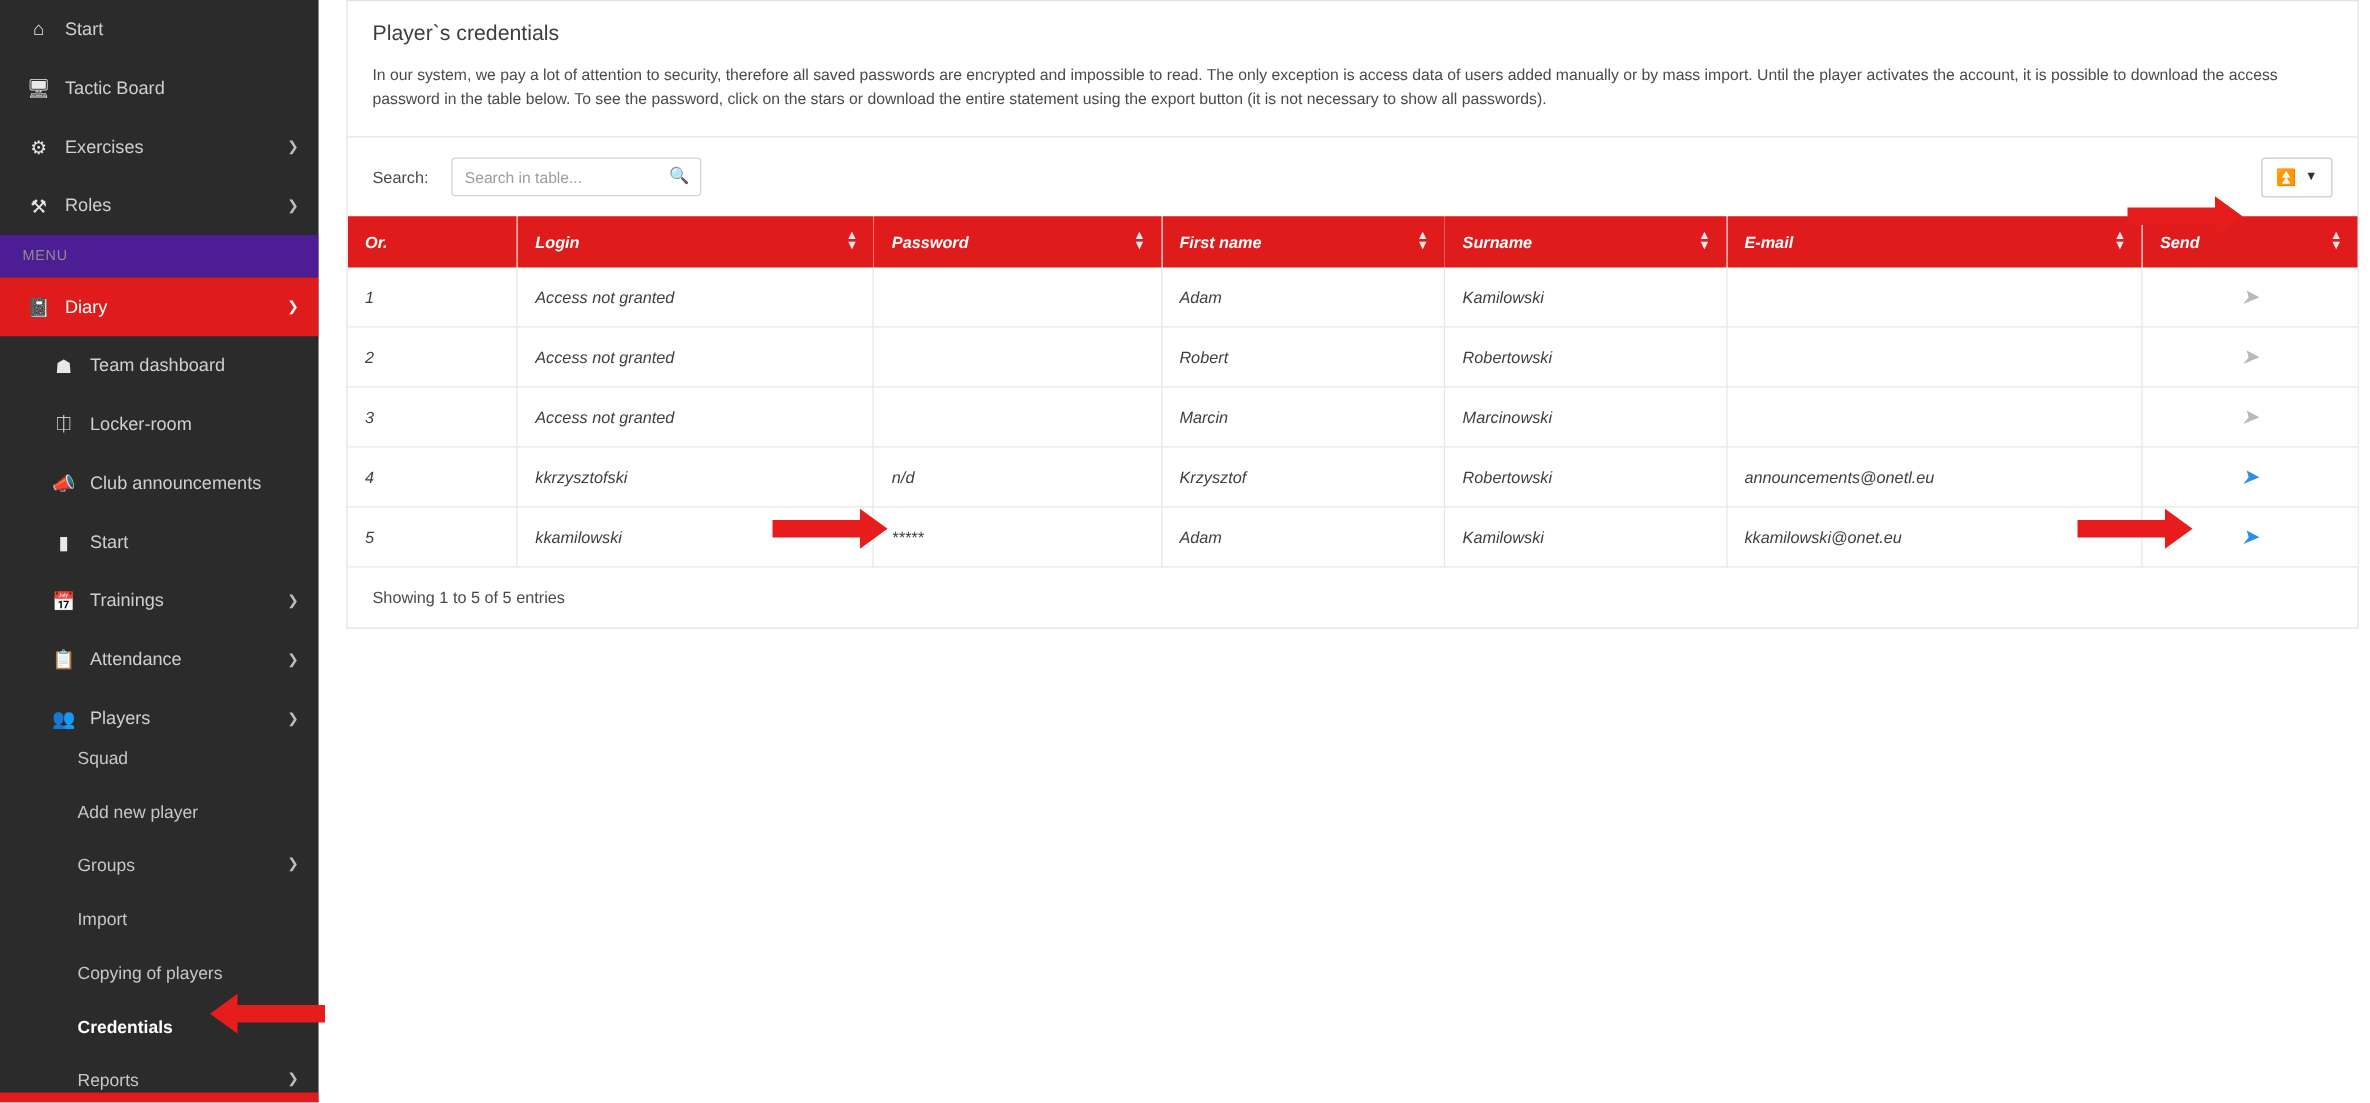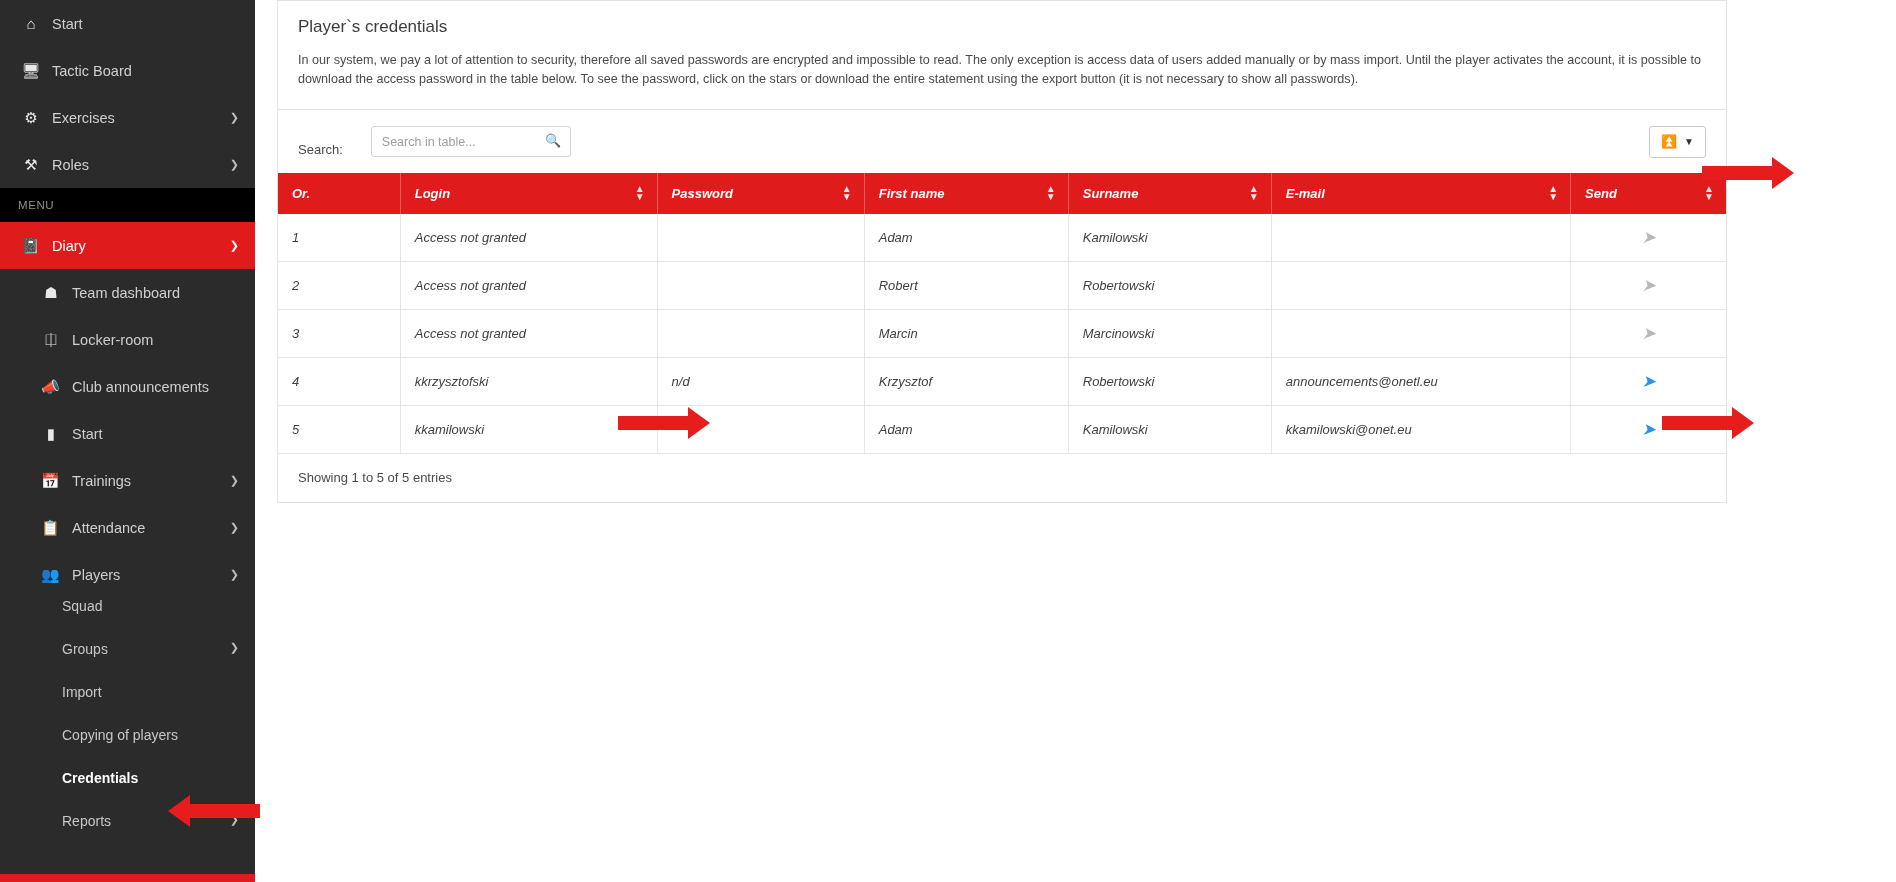--- a/index.html
+++ b/index.html
@@ -63,21 +63,21 @@
   .nav-item.active-red .caret { color: #ffffff; }
 
   .menu-label {
     height: 34px;
     display: flex;
     align-items: center;
     padding: 0 18px;
     font-size: 11.5px;
     letter-spacing: 0.6px;
     color: #8d8d8d;
-    background: #000000;
+    background: #4c1d95;
   }
   .sub-item {
     display: flex;
     align-items: flex-start;
     height: 43px;
     padding: 0 18px 0 62px;
     font-size: 14px;
     color: #c7c7c7;
     position: relative;
     cursor: pointer;
@@ -102,21 +102,21 @@
   #content {
     flex: 1;
     background: #ffffff;
     padding: 0 26px 0 22px;
     position: relative;
   }
   .panel {
     background: #ffffff;
     border: 1px solid #e3e3e3;
     margin-top: 0px;
-    width: 1450px;
+    width: 1610px;
   }
   .panel-head {
     padding: 16px 20px 6px 20px;
   }
   .panel-title {
     font-size: 17px;
     color: #3d3d3d;
     font-weight: normal;
     margin: 0 0 14px 0;
   }
@@ -131,22 +131,22 @@
     height: 1px; background: #e3e3e3; margin: 0;
   }
   .toolbar {
     display: flex;
     align-items: center;
     justify-content: space-between;
     padding: 16px 20px 15px 20px;
   }
   .search-wrap {
     display: flex;
-    align-items: flex-end;
-    gap: 28px;
+    align-items: center;
+    gap: 18px;
   }
   .search-label {
     font-size: 13px;
     color: #4a4a4a;
   }
   .search-box {
     position: relative;
     width: 200px;
   }
   .search-box input {
@@ -331,20 +331,23 @@
       <span class="caret">❯</span>
     </div>
     <div class="nav-item sub-lvl">
       <span class="ico">👥</span>
       <span>Players</span>
       <span class="caret">❯</span>
     </div>
 
     <div class="sub-item">
       <span>Squad</span>
+    </div>
+    <div class="sub-item">
+      <span>Add new player</span>
     </div>
     <div class="sub-item">
       <span>Groups</span>
       <span class="caret">❯</span>
     </div>
     <div class="sub-item">
       <span>Import</span>
     </div>
     <div class="sub-item">
       <span>Copying of players</span>

